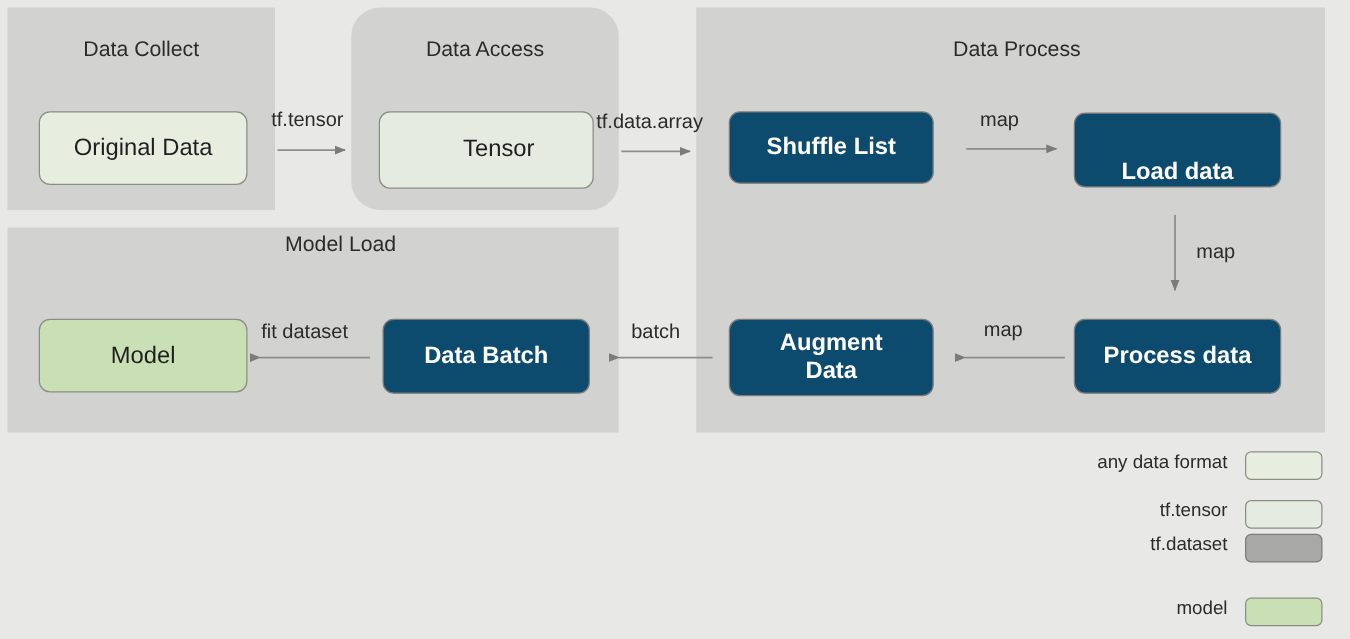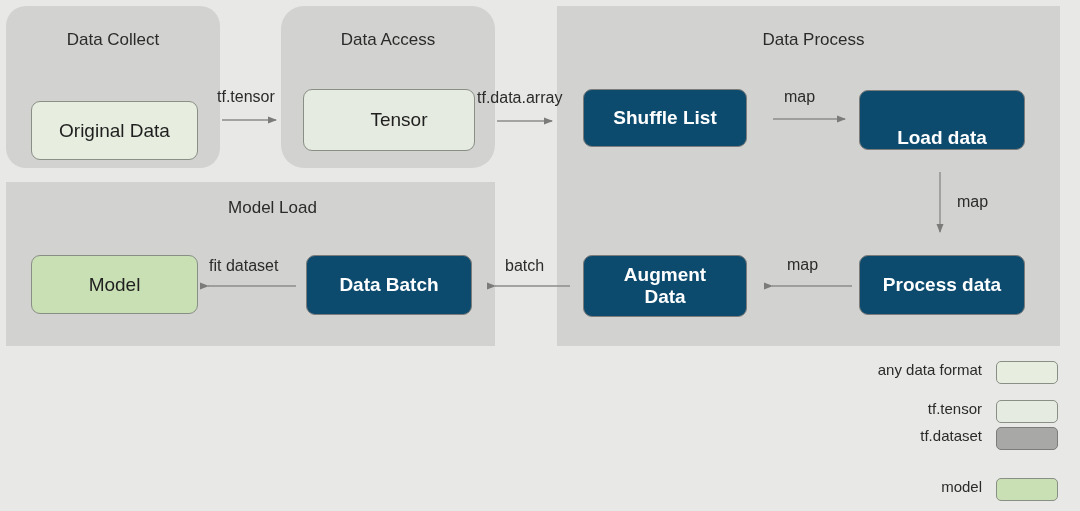--- a/index.html
+++ b/index.html
@@ -94,34 +94,34 @@
   .sw-any{background:#e7eee0;border:1.4px solid #8a8f86;}
   .sw-tensor{background:#e5ebe0;border:1.4px solid #8a8f86;}
   .sw-dataset{background:#a8a8a6;border:1.4px solid #7c7c7a;}
   .sw-model{background:#c9dfb4;border:1.4px solid #8a8f86;}
 </style>
 </head>
 <body>
 
 <div id="canvas">
 
-  <div class="group" style="left:6px;top:6px;width:214px;height:162px;border-radius:20px;">
+  <div class="group" style="left:6px;top:6px;width:214px;height:162px;">
     <div class="group-title" style="top:24px;">Data Collect</div>
   </div>
 
   <div class="group" style="left:281px;top:6px;width:214px;height:162px;border-radius:23px;">
     <div class="group-title" style="top:24px;">Data Access</div>
   </div>
 
   <div class="group" style="left:557px;top:6px;width:503px;height:340px;">
     <div class="group-title" style="top:24px;padding-left:10px;">Data Process</div>
   </div>
 
   <div class="group" style="left:6px;top:182px;width:489px;height:164px;">
-    <div class="group-title" style="top:16px;padding-left:44px;">Model Load</div>
+    <div class="group-title" style="top:4px;padding-left:44px;">Model Load</div>
   </div>
 
   <svg class="arrows" viewBox="0 0 1080 511">
     <defs>
       <marker id="ah" markerWidth="9" markerHeight="9" refX="8" refY="4.5" orient="auto" markerUnits="userSpaceOnUse">
         <path d="M0,1 L9,4.5 L0,8 z" fill="#7b7b79"></path>
       </marker>
       <marker id="ahl" markerWidth="9" markerHeight="9" refX="1" refY="4.5" orient="auto" markerUnits="userSpaceOnUse">
         <path d="M9,1 L0,4.5 L9,8 z" fill="#7b7b79"></path>
       </marker>
@@ -149,21 +149,21 @@
   <div class="edge-label" style="left:784px;top:88px;">map</div>
 
   <div class="edge-label" style="left:957px;top:193px;">map</div>
 
   <div class="edge-label" style="left:787px;top:256px;">map</div>
 
   <div class="edge-label" style="left:505px;top:257px;">batch</div>
 
   <div class="edge-label" style="left:209px;top:257px;">fit dataset</div>
 
-  <div class="node light" style="left:31px;top:89px;width:167px;height:59px;margin-top:12px;">
+  <div class="node light" style="left:31px;top:89px;width:167px;height:59px;">
     <span>Original Data</span>
   </div>
 
   <div class="node tensor" style="left:303px;top:89px;width:172px;height:62px;">
     <span>Tensor</span>
   </div>
 
   <div class="node dataset" style="left:583px;top:89px;width:164px;height:58px;">
     <span>Shuffle List</span>
   </div>

